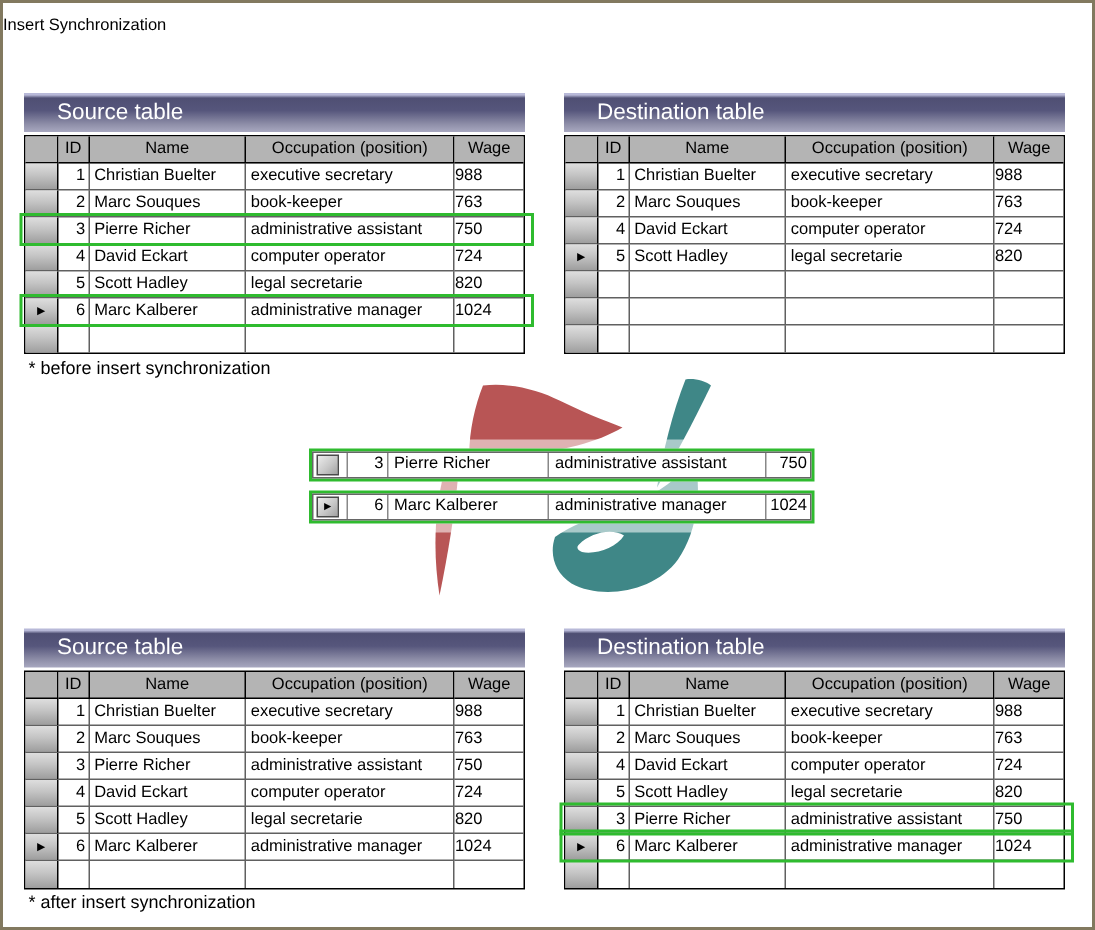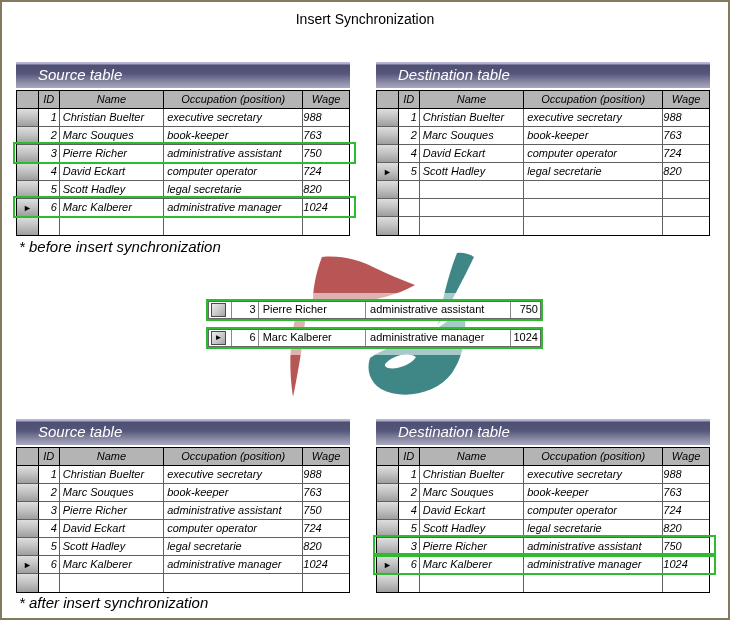--- a/index.html
+++ b/index.html
@@ -3,24 +3,24 @@
 <meta charset="utf-8">
 <style>
   * { margin:0; padding:0; box-sizing:border-box; }
   html,body { background:#fff; }
   body { font-family:"Liberation Sans", sans-serif; }
 
   .page { position:relative; width:730px; height:620px; background:#ffffff;
           border:2px solid #82795f; overflow:hidden; }
 
   .main-title { position:absolute; top:9px; left:0; width:100%;
-                text-align:center; font-size:14px; color:#000; }
+                text-align:left; font-size:11px; color:#000; }
 
   
-  .tbl { position:absolute; width:376px; height:176px; z-index:2;font-style:italic; }
+  .tbl { position:absolute; width:376px; height:176px; z-index:2; }
 
   .tbl-titlebar { position:absolute; top:0; left:0; width:334px; height:26px;
     line-height:25px; padding-left:22px; color:#fff; font-size:15px;
     background:linear-gradient(180deg,#b8b9d8 0%,#b8b9d8 5%,#4f4f73 13%,
                #56567c 45%,#8e8ea8 80%,#a8a8c0 100%); }
 
   .tbl-grid { position:absolute; top:28px; left:0; width:334px;
               border:1px solid #000; background:#fff; }
 
   .g-row { display:flex; height:18px; }
@@ -41,22 +41,22 @@
   .hcell  { background:#b4b4b4 !important; text-align:center !important;
             padding:0 !important; border-right-color:#000 !important;
             border-bottom-color:#000 !important; }
 
   .ptr { font-size:9px; }
 
   .hl { position:absolute; left:-3px; width:343px; height:22px;
         border:2px solid #2fbb2f; z-index:4; }
 
   
-  .caption { position:absolute; left:17px; font-style:italic;
-             font-size:15px; color:#000; }
+  .caption { position:absolute; left:17px; 
+             font-size:12px; color:#000; }
   .caption.before { top:236px; }
   .caption.after  { top:592px; }
 
   
   .logo { position:absolute; left:283px; top:249px; width:190px; height:150px;
           z-index:1; }
 
   
   .float-row { position:absolute; left:204px; width:337px; height:22px;
                border:2px solid #2fbb2f; background:#fff; z-index:3; }

